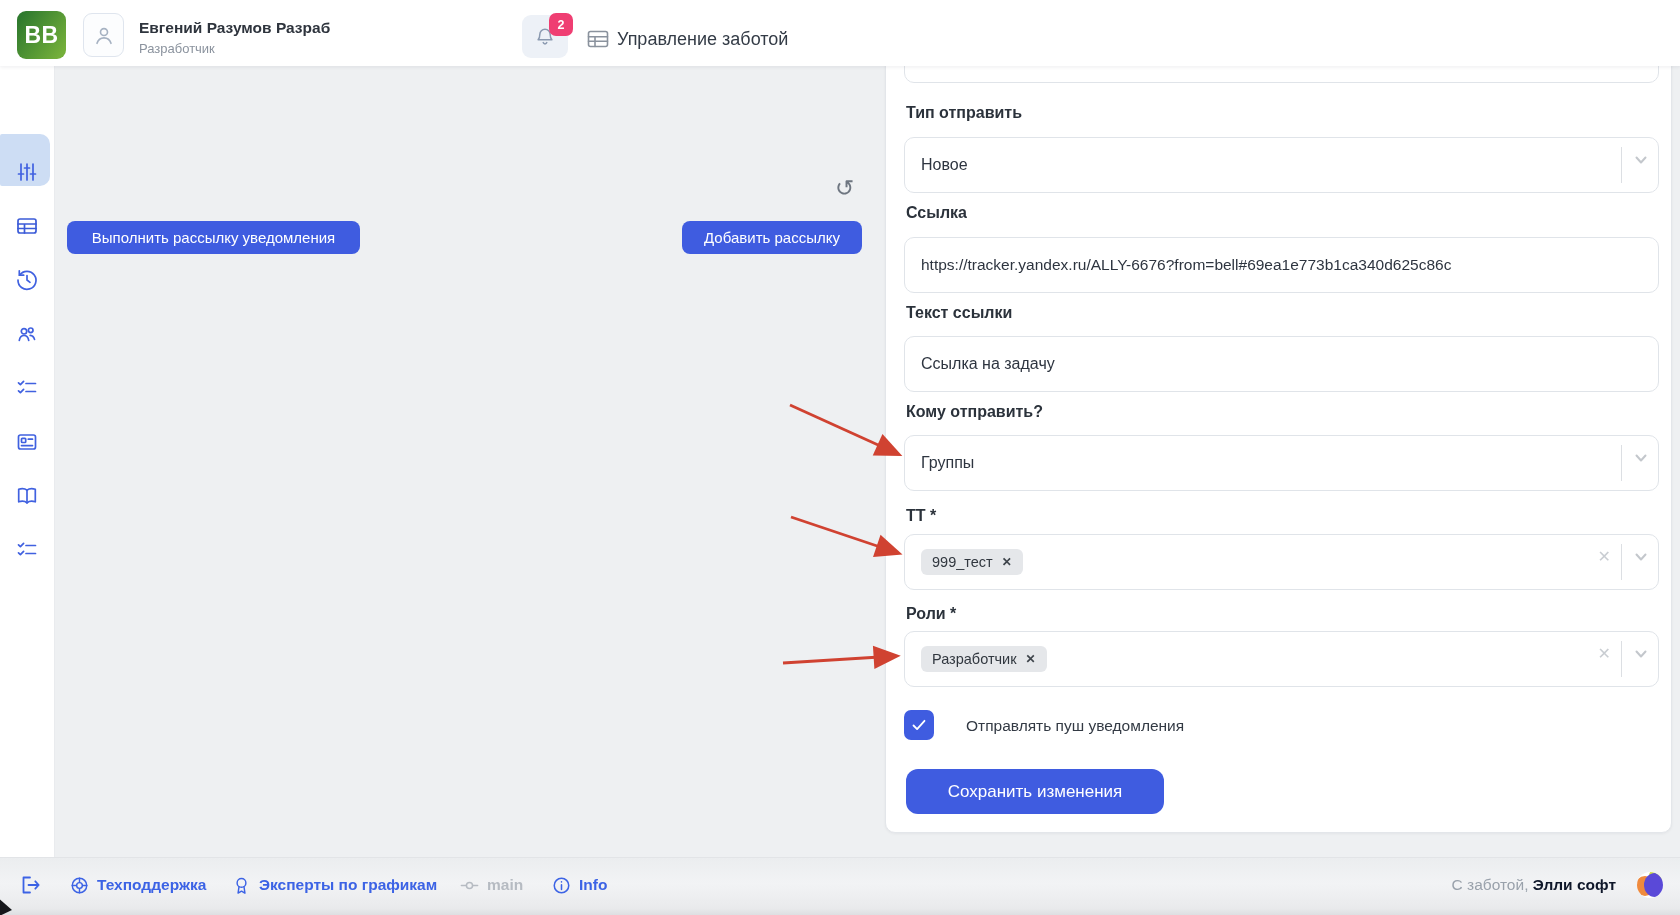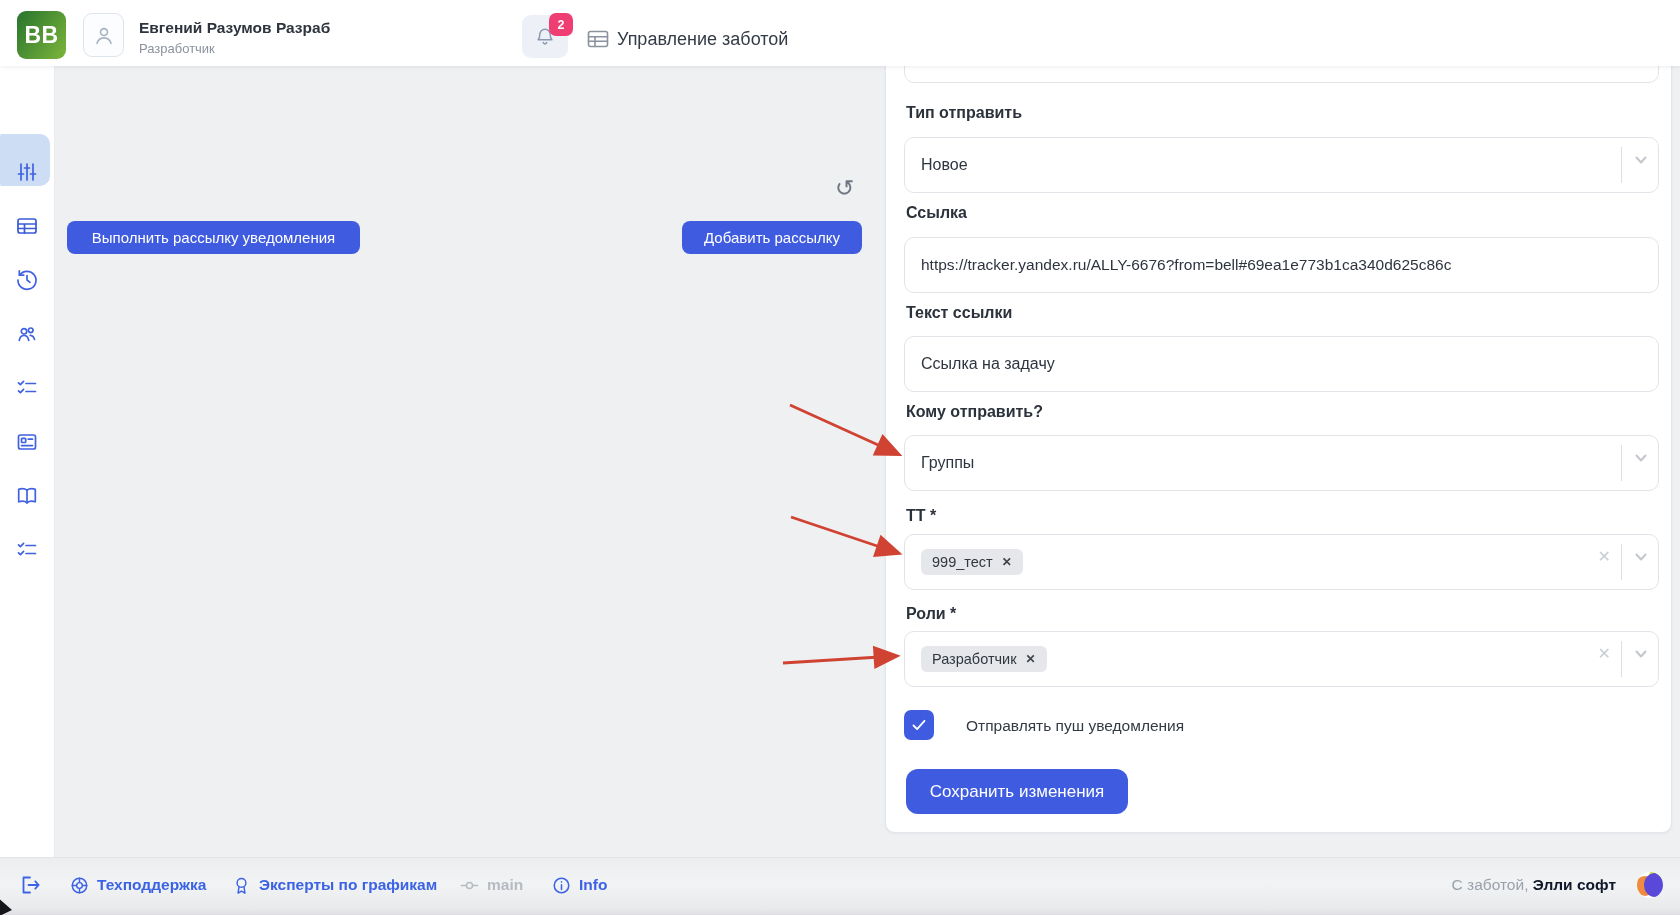--- a/index.html
+++ b/index.html
@@ -62,21 +62,21 @@
          border-radius:10px; display:flex; align-items:center; padding:0 16px; font-size:16px; color:#2e3540; }
   .fld .divider { position:absolute; right:36px; top:9px; bottom:9px; width:1px; background:#dcdfe3; }
   .fld .chev { position:absolute; right:10px; top:15px; }
   .fld .clearx { position:absolute; right:47px; top:12px; font-size:16px; color:#c9cdd2; }
   .tag { display:inline-flex; align-items:center; gap:9px; background:#e5e7ea; border-radius:6px;
          padding:5px 11px; font-size:14.5px; color:#31373f; }
   .tag .x { font-size:12px; font-weight:bold; color:#3e444b; cursor:pointer; }
   .checkbox { position:absolute; left:18px; top:669px; width:30px; height:30px; border-radius:7px;
               background:#3f5ce0; display:flex; align-items:center; justify-content:center; cursor:pointer; }
   .cblabel { position:absolute; left:56px; top:676px; font-size:15.5px; font-weight:normal; color:#333a44;margin-left:24px; }
-  .btn-save { position:absolute; left:20px; top:728px; width:222px; height:45px; border-radius:12px;
+  .btn-save { position:absolute; left:20px; top:728px; width:258px; height:45px; border-radius:12px;
               background:#3f5ce0; color:#fff; font-size:17px; display:flex; align-items:center; justify-content:center;
               border:none; font-family:"Liberation Sans",sans-serif; cursor:pointer; }
 
   
   .footer { position:absolute; left:0; top:857px; width:1680px; height:58px; z-index:20;
             background:linear-gradient(180deg,#ebedef 0%,#f2f3f5 45%,#e9eaec 88%,#dddfe2 100%);
             border-top:1px solid #e2e4e7; }
   .fitem { position:absolute; top:873px; height:24px; display:flex; align-items:center; gap:7px;
            font-size:15.5px; font-weight:600; color:#3c63e5; cursor:pointer; z-index:21; }
   .fmuted { color:#b6bbc2; cursor:default; }

